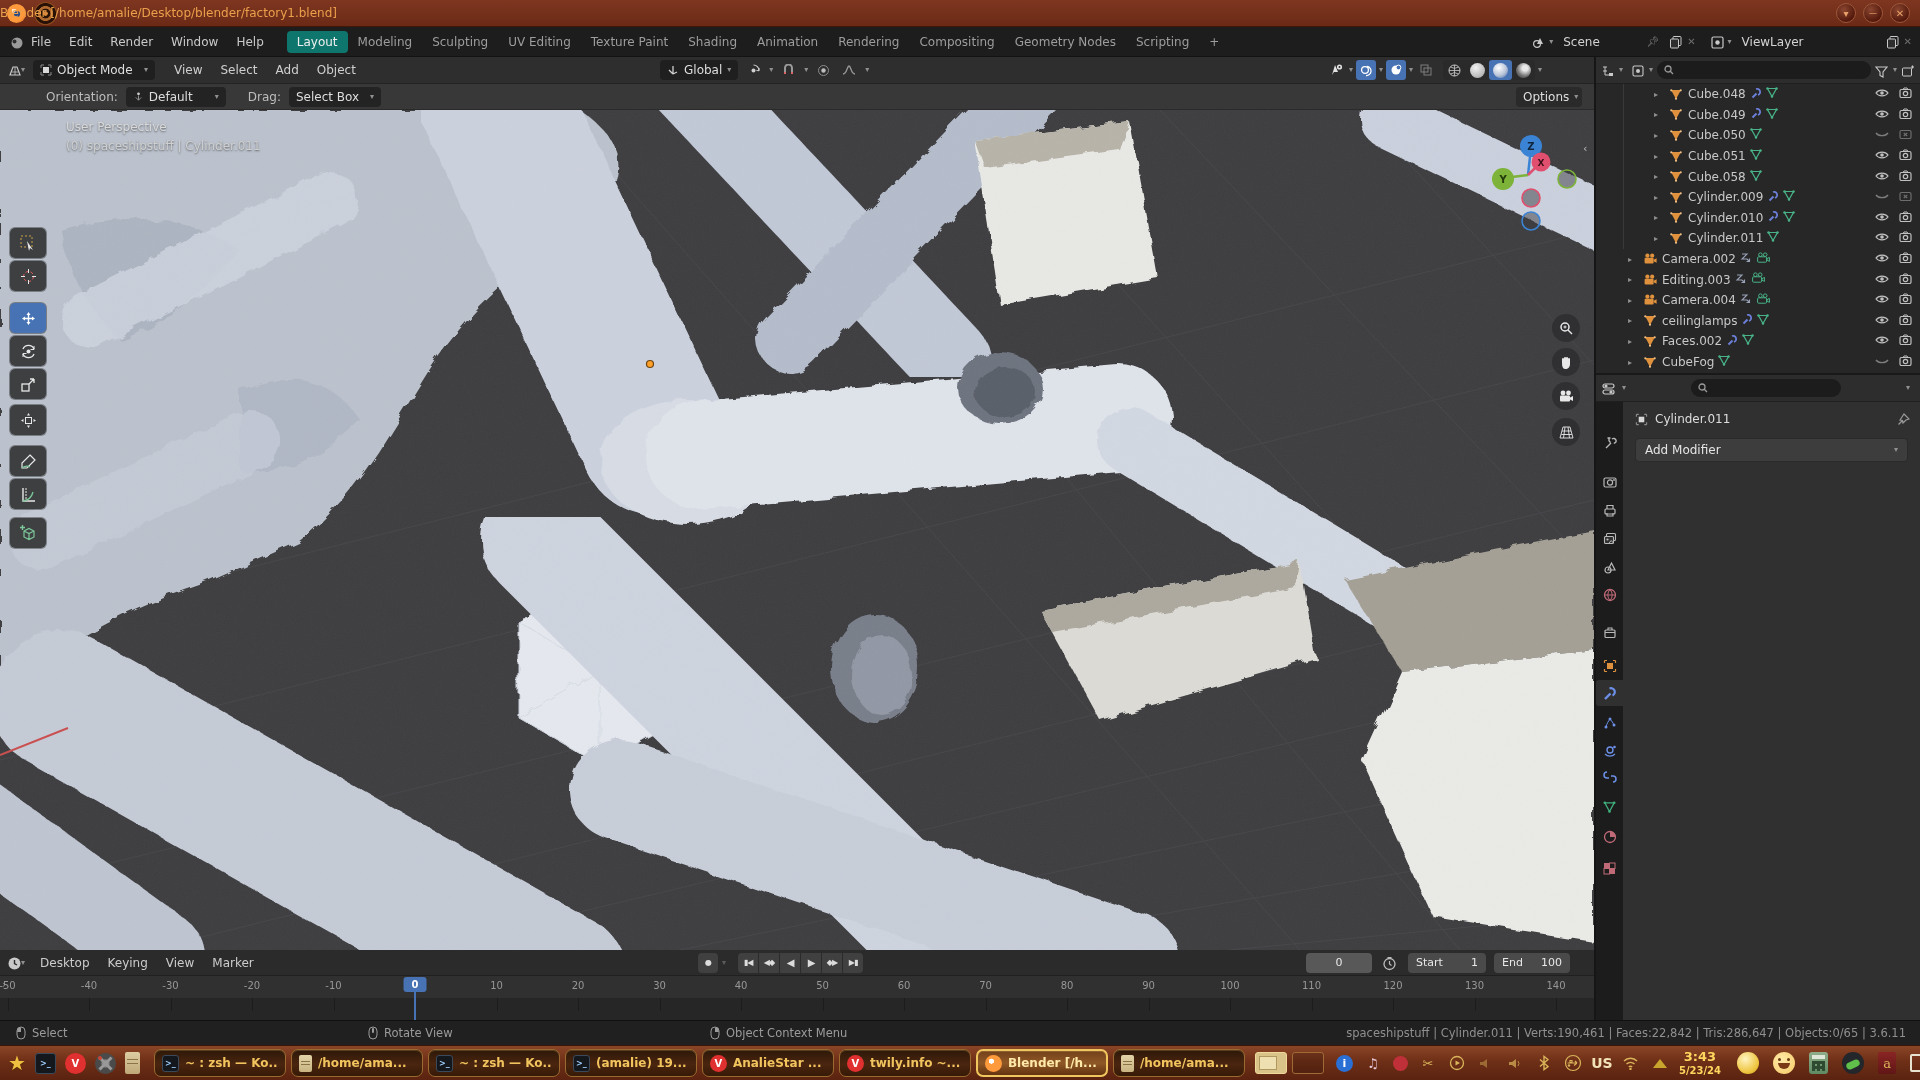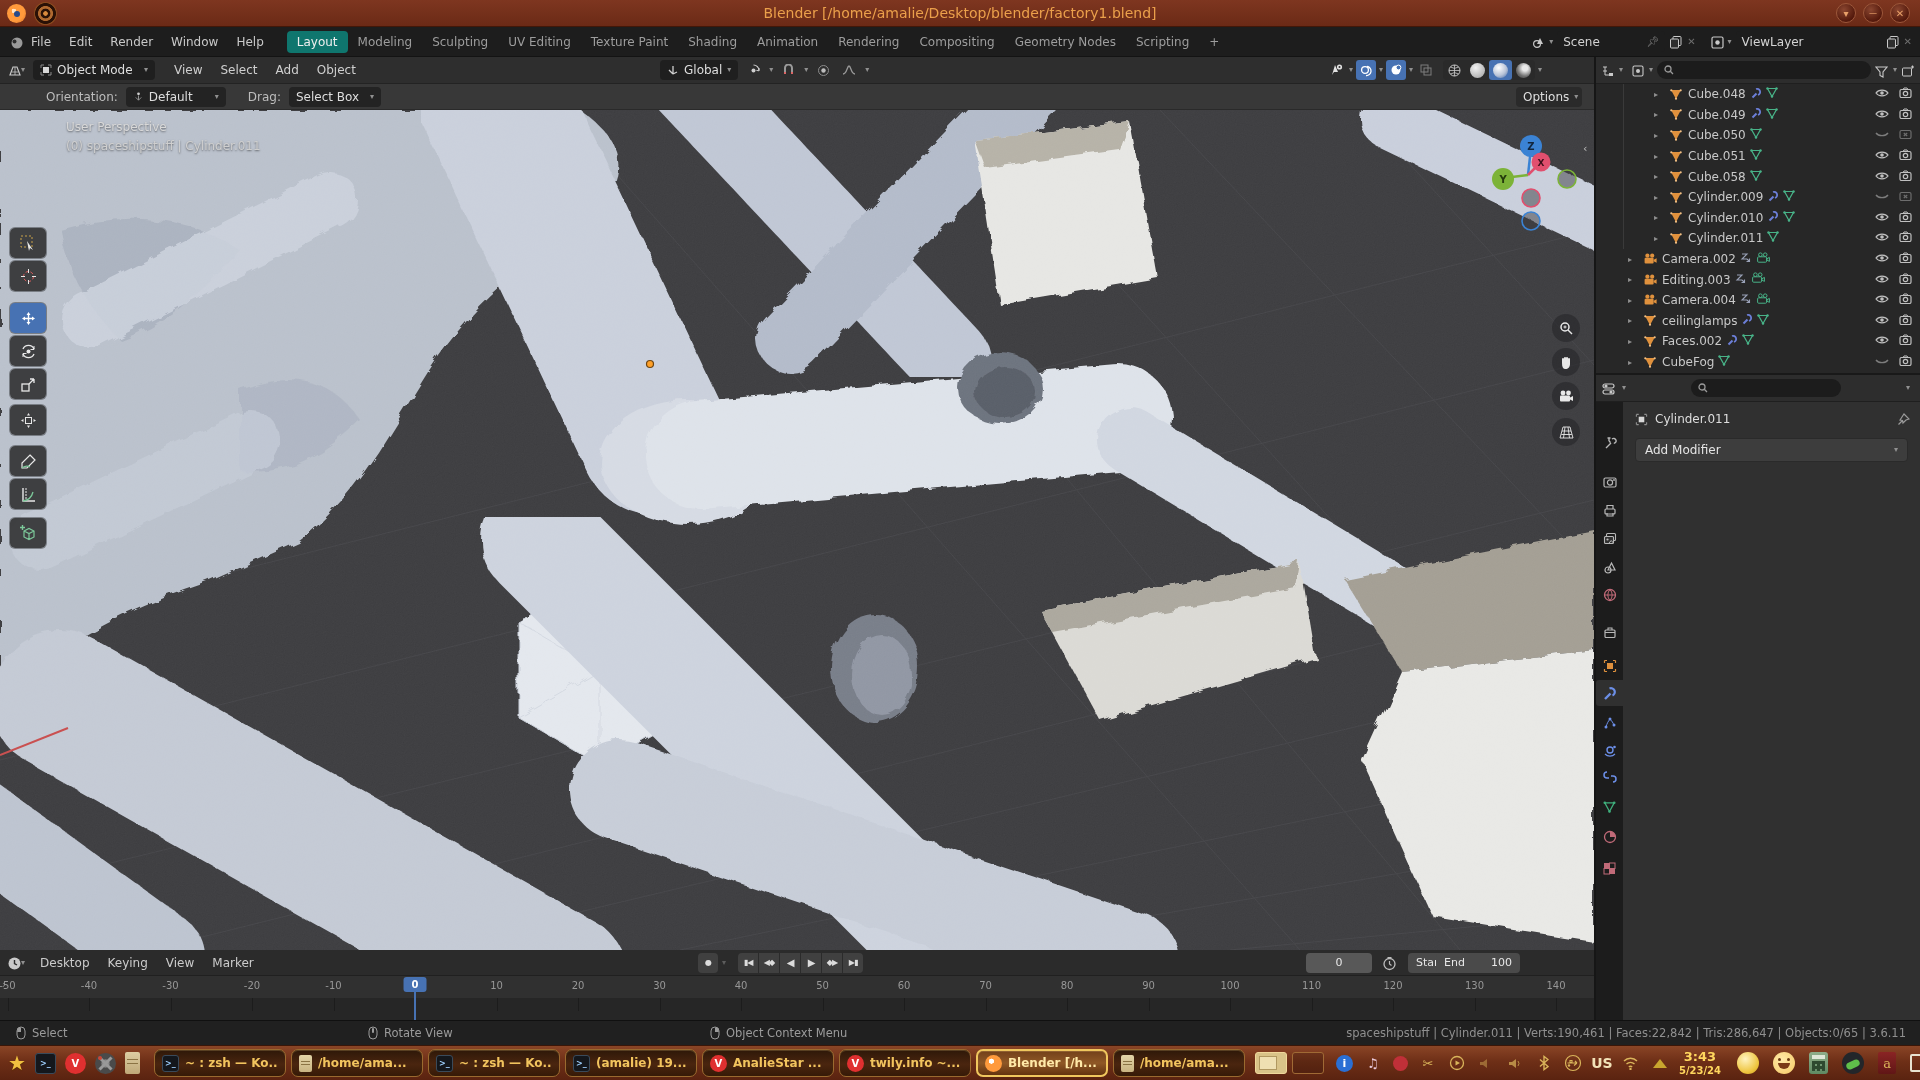--- a/index.html
+++ b/index.html
@@ -5,21 +5,21 @@
   *{margin:0;padding:0;box-sizing:border-box}
   html,body{width:1920px;height:1080px;overflow:hidden;background:#111;
     font-family:"DejaVu Sans","Liberation Sans",sans-serif;-webkit-font-smoothing:antialiased}
   #screen{position:relative;width:1920px;height:1080px;background:#1b1b1b}
   .chev{color:#909090;font-size:8px;line-height:1}
   .dim{color:#6e6e6e}
   
   .titlebar{position:absolute;left:0;top:0;width:1920px;height:27px;
     background:linear-gradient(#7e3620,#6b2a16);border-bottom:1px solid #431708;
     display:flex;align-items:center}
-  .titlebar .title{position:absolute;left:0;right:0;text-align:center;color:#eba04b;font-size:14px}
+  .titlebar .title{position:absolute;left:0;right:0;color:#eba04b;font-size:12px}
   .tb-logo{position:absolute;left:7px;top:4px;width:19px;height:19px;border-radius:50%;
     background:radial-gradient(circle at 36% 36%,#ffe3c0 12%,#ff9a3c 14% 60%,#d96a1e 100%)}
   .tb-logo::after{content:"";position:absolute;left:7px;top:7px;width:6px;height:6px;border-radius:50%;background:#264a8a}
   .tb-knob{position:absolute;left:34px;top:2px;width:23px;height:23px;border-radius:50%;
     background:radial-gradient(circle,#türkis 0,#000 0);
     background:radial-gradient(circle,#d98a3c 0 12%,#2a1106 16% 28%,#b06a30 32% 44%,#2a1106 48% 62%,#8a4a1e 66% 80%,#1c0a04 84%)}
   .winbtn{width:20px;height:20px;border-radius:50%;margin-left:7px;position:relative;
     background:radial-gradient(circle at 38% 32%,#8a4630,#54190c 70%);border:1px solid #9c573a;
     color:#e8a069;font-size:10px;display:flex;align-items:center;justify-content:center}
   .winbtns{position:absolute;right:10px;top:3px;display:flex}
@@ -567,21 +567,21 @@
       <span class="mini-ic" style="position:absolute;left:1382px">
         <svg width="15" height="15" viewBox="0 0 15 15">
             <circle cx="7.5" cy="8" r="5.5" fill="none" stroke="#bdbdbd" stroke-width="1.3"></circle>
             <path d="M7.5 5 V8 L9.5 9.5 M5.5 1.5 h4" stroke="#bdbdbd" stroke-width="1.2" fill="none"></path>
           </svg>
       </span>
       <span class="numfield" style="position:absolute;left:1408px;width:78px">
         <span>Start</span>
         <span>1</span>
       </span>
-      <span class="numfield" style="position:absolute;left:1436px;width:84px">
+      <span class="numfield" style="position:absolute;left:1494px;width:76px">
         <span>End</span>
         <span>100</span>
       </span>
     </div>
 
     <div class="tl-ruler">
       <span style="position:absolute;left:2px;top:3px;color:#8a8a8a;font-size:10px">›</span>
       <span><span class="tick-label" style="left: 7.5px;">-50</span><span class="tick-label" style="left: 89px;">-40</span><span class="tick-label" style="left: 170.5px;">-30</span><span class="tick-label" style="left: 252px;">-20</span><span class="tick-label" style="left: 333.5px;">-10</span><span class="tick-label" style="left: 415px;">0</span><span class="tick-label" style="left: 496.5px;">10</span><span class="tick-label" style="left: 578px;">20</span><span class="tick-label" style="left: 659.5px;">30</span><span class="tick-label" style="left: 741px;">40</span><span class="tick-label" style="left: 822.5px;">50</span><span class="tick-label" style="left: 904px;">60</span><span class="tick-label" style="left: 985.5px;">70</span><span class="tick-label" style="left: 1067px;">80</span><span class="tick-label" style="left: 1148.5px;">90</span><span class="tick-label" style="left: 1230px;">100</span><span class="tick-label" style="left: 1311.5px;">110</span><span class="tick-label" style="left: 1393px;">120</span><span class="tick-label" style="left: 1474.5px;">130</span><span class="tick-label" style="left: 1556px;">140</span></span>
     </div>
     <div class="tl-track">

